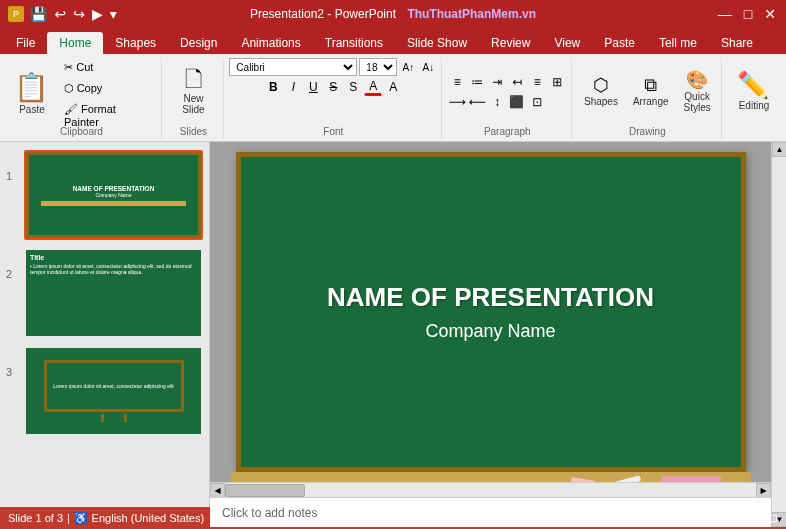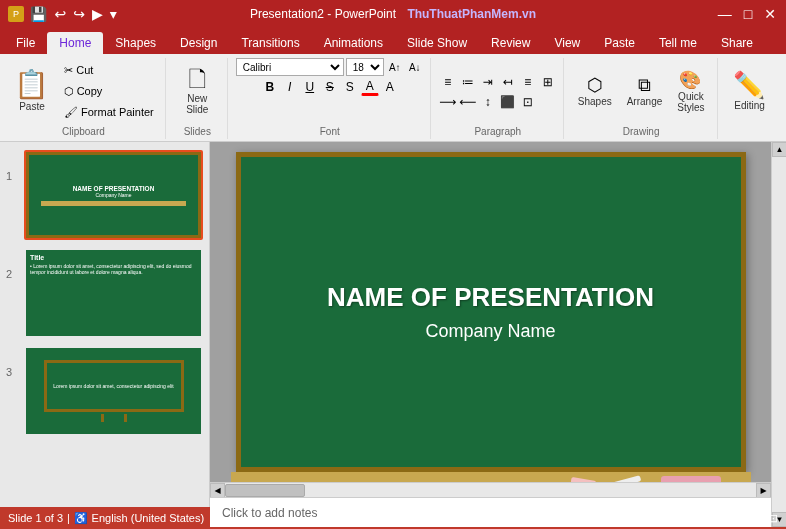--- a/index.html
+++ b/index.html
@@ -33,21 +33,21 @@
     .ribbon-tab {
       padding: 4px 12px;
       color: white;
       font-size: 12px;
       cursor: pointer;
       border-radius: 3px 3px 0 0;
       height: 22px;
       display: flex;
       align-items: center;
     }
-    .ribbon-tab.active { background: #f0f0f0; color: #6d28d9; margin-top: 17px; }
+    .ribbon-tab.active { background: #f0f0f0; color: #15803d; margin-top: 17px; }
 
     
     .ribbon-body {
       background: #f0f0f0;
       border-bottom: 1px solid #ccc;
       display: flex;
       align-items: stretch;
       padding: 4px 2px 2px 2px;
       gap: 2px;
       height: 88px;
@@ -108,21 +108,21 @@
     
     .clipboard-group { min-width: 90px; }
     .paste-btn { min-width: 48px; }
     .paste-icon { font-size: 28px; }
     .clipboard-sub { display: flex; flex-direction: column; gap: 2px; }
 
     
     .font-group { min-width: 180px; }
     .font-controls { display: flex; flex-direction: column; gap: 2px; width: 100%; }
     .font-row { display: flex; gap: 2px; align-items: center; }
-    .font-select { height: 18px; font-size: 10px; border: 1px solid #aaa; padding: 0 2px; background: white; width: 108px; }
+    .font-select { height: 18px; font-size: 10px; border: 1px solid #aaa; padding: 0 2px; background: white; width: 128px; }
     .font-size-select { height: 18px; font-size: 10px; border: 1px solid #aaa; padding: 0 2px; background: white; width: 38px; }
     .font-btn { width: 18px; height: 18px; border: 1px solid transparent; background: transparent; cursor: pointer; display: flex; align-items: center; justify-content: center; font-size: 12px; border-radius: 2px; }
 
     
     .editing-group { min-width: 60px; }
     .editing-icon-big { font-size: 26px; }
 
     
     .main-area {
       display: flex;
@@ -295,22 +295,22 @@
     <span class="qa-btn">□</span>
     <span class="qa-btn">✕</span>
   </div>
 </div>
 
 <div class="ribbon-tabs">
   <div class="ribbon-tab">File</div>
   <div class="ribbon-tab active">Home</div>
   <div class="ribbon-tab">Shapes</div>
   <div class="ribbon-tab">Design</div>
+  <div class="ribbon-tab">Animations</div>
   <div class="ribbon-tab">Transitions</div>
-  <div class="ribbon-tab">Animations</div>
   <div class="ribbon-tab">Slide Show</div>
   <div class="ribbon-tab">Review</div>
   <div class="ribbon-tab">View</div>
   <div class="ribbon-tab">Paste</div>
   <div class="ribbon-tab">Tell me</div>
   <div class="ribbon-tab">Share</div>
 </div>
 
 <div class="ribbon-body">
 

